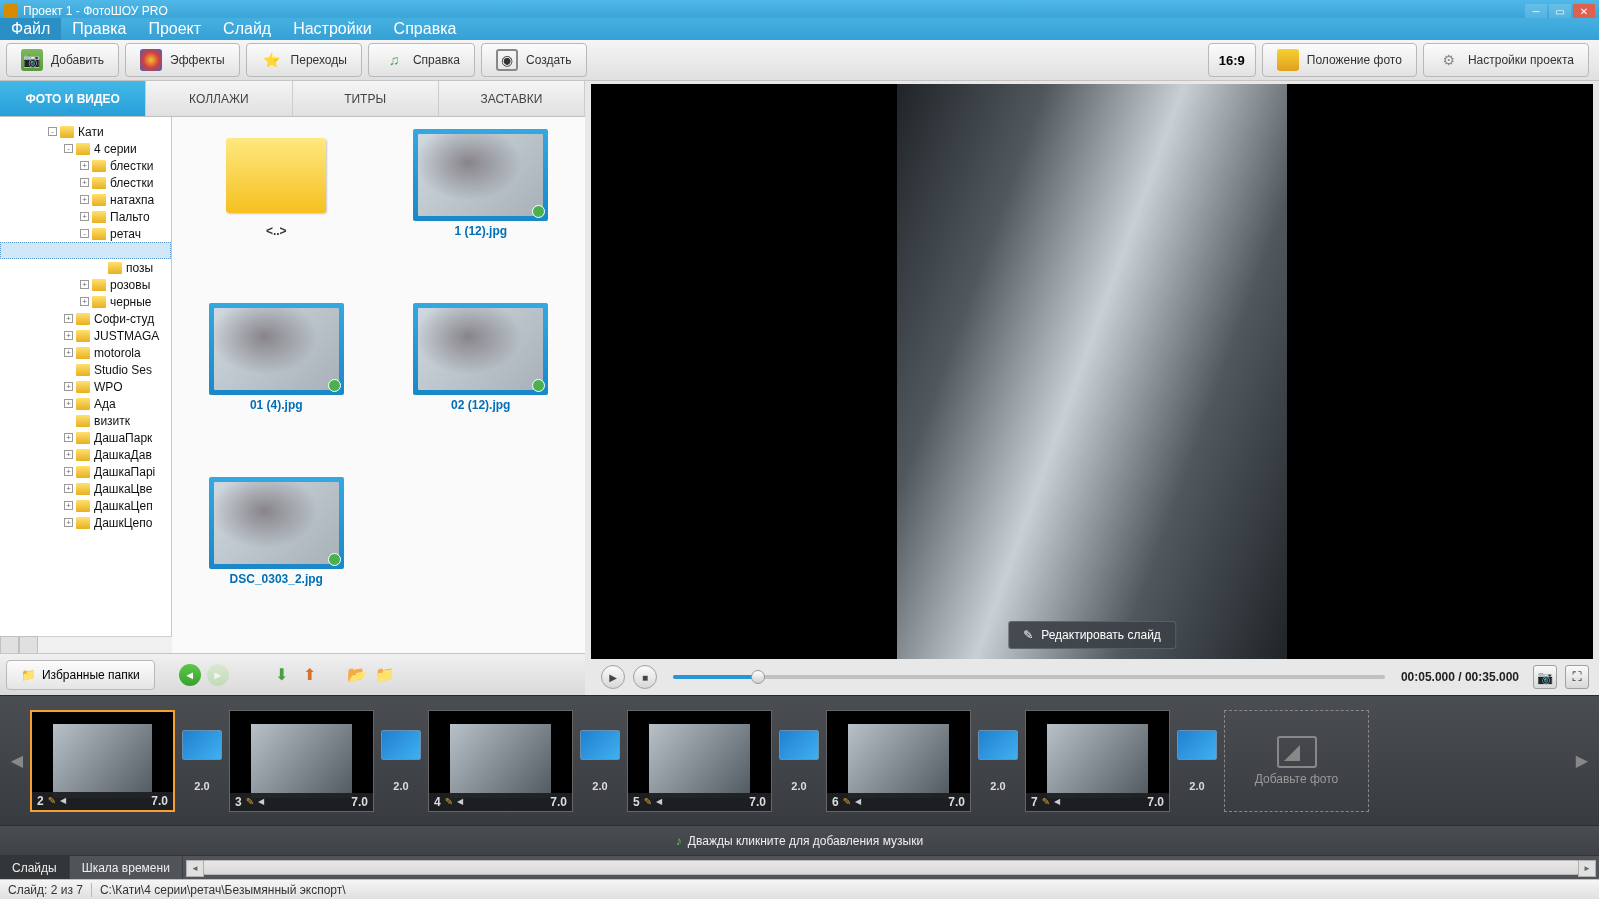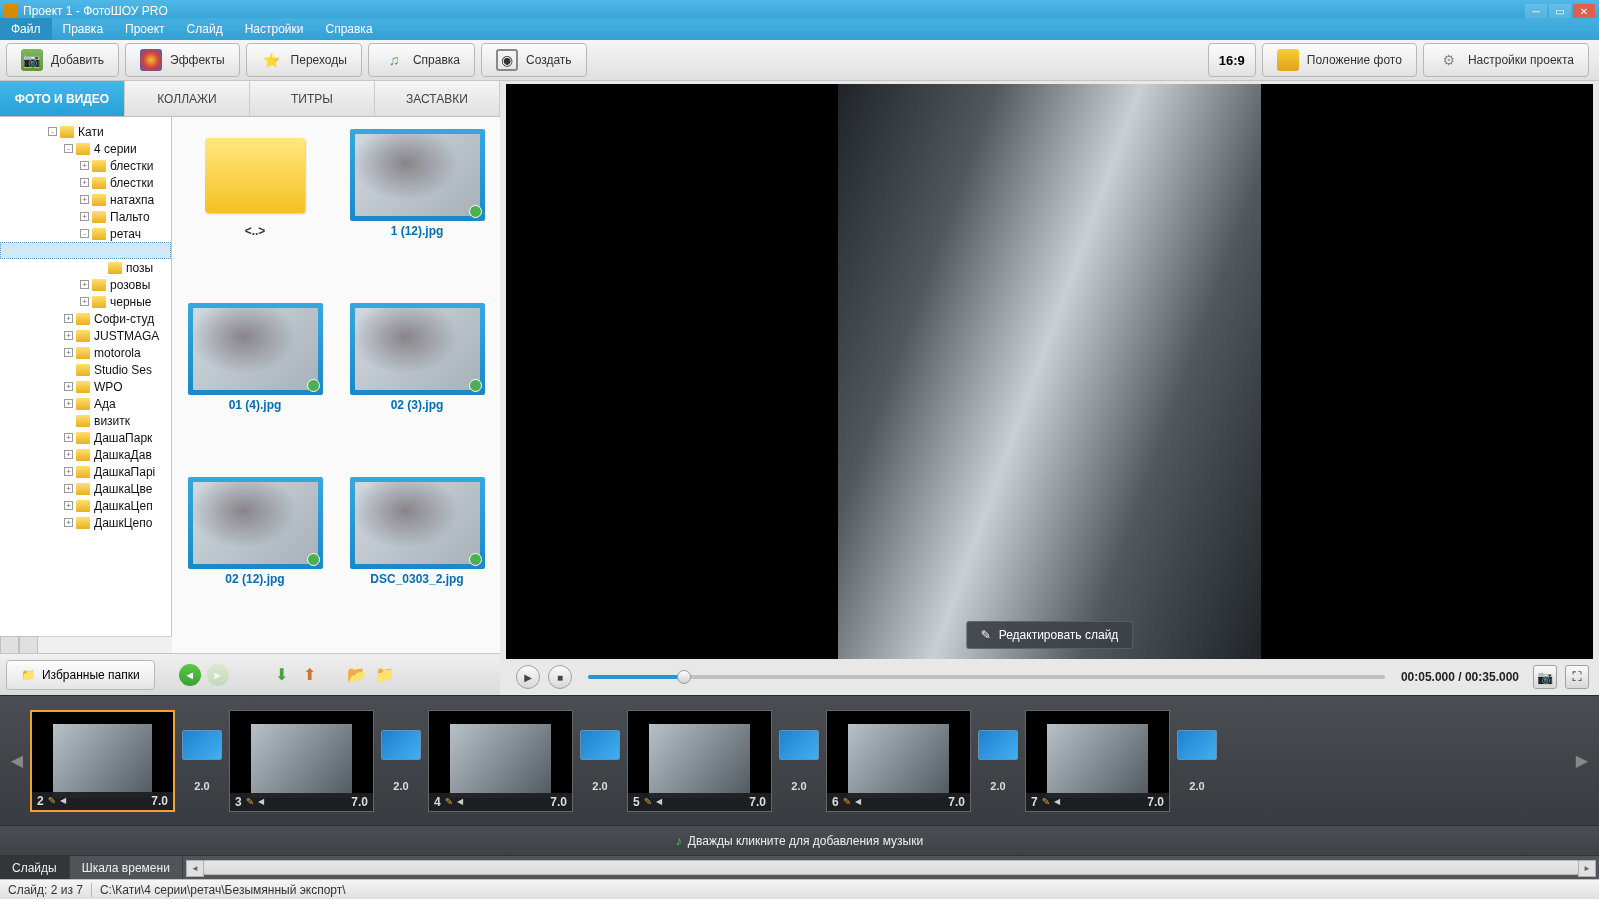--- a/index.html
+++ b/index.html
@@ -8,21 +8,21 @@
 
 .titlebar { height: 18px; background: linear-gradient(#4fb8e8,#3aa5d8); display: flex; align-items: flex-end; padding: 0 4px; color: #fff; }
 .titlebar .icon { width: 14px; height: 14px; background: #d88a00; border-radius: 2px; margin-right: 5px; }
 .titlebar .spacer { flex: 1; }
 .titlebar .winbtns { display: flex; gap: 2px; }
 .titlebar .winbtn { width: 22px; height: 14px; background: rgba(255,255,255,0.15); display:flex; align-items:center; justify-content:center; font-size:10px;}
 .titlebar .winbtn.close { background:#e06050; }
 
 
 .menubar { height: 22px; background: linear-gradient(#45b0e0,#35a0d5); display: flex; align-items: stretch; padding: 0; color:#fff; }
-.menubar .menuitem { padding: 0 11px; display:flex; align-items:center; font-size:12px; cursor:default; }
+.menubar .menuitem { padding: 0 11px; display:flex; align-items:center; font-size:16px; cursor:default; }
 .menubar .menuitem.active { background:#2a8fc5; }
 
 
 .toolbar { height: 41px; background: linear-gradient(#f5f5f5,#e0e0e0); display:flex; align-items:center; padding:4px 6px; gap:6px; border-bottom:1px solid #c5c5c5;}
 .tbbtn { height:34px; padding: 0 14px; display:flex; align-items:center; gap:8px; background:linear-gradient(#fcfcfc,#e2e2e2); border:1px solid #b8b8b8; border-radius:4px; font-size:13px; color:#333;}
 .tbbtn .ic { width:22px; height:22px; border-radius:3px; display:flex; align-items:center; justify-content:center; font-size:14px;}
 .ic-add{background:linear-gradient(#7fb85a,#5a9a3a);color:#fff;}
 .ic-fx{background:radial-gradient(circle,#f5c030,#d04040,#4060c0);}
 .ic-mus{color:#4aa050; font-size:18px;}
 .ic-cr{border:2px solid #888; border-radius:50%;}
@@ -30,21 +30,21 @@
 .tbright{display:flex;gap:6px; padding-right:4px;}
 .tbright .tbbtn{font-size:13px;}
 .ic-pos{background:linear-gradient(#f5d030,#e0a020);}
 .ic-gear{color:#888;font-size:16px;}
 .aspect{height:34px;padding:0 10px;display:flex;align-items:center;background:linear-gradient(#fcfcfc,#e2e2e2);border:1px solid #b8b8b8;border-radius:4px;font-weight:bold;font-size:13px;}
 
 
 .main { flex:1; display:flex; background:#dadada; overflow:hidden;}
 
 
-.leftpanel{width:500px; display:flex; flex-direction:column; background:#e8e8e8;}
+.leftpanel{width:585px; display:flex; flex-direction:column; background:#e8e8e8;}
 .tabstrip{height:35px;display:flex;background:linear-gradient(#f5f5f5,#e0e0e0);}
 .tab{flex:1;display:flex;align-items:center;justify-content:center;font-size:12px;color:#444;border-right:1px solid #ccc; position:relative;}
 .tab.active{background:linear-gradient(#42b8e8,#28a0d8);color:#fff;font-weight:bold;}
 .tab.active::after{content:"";position:absolute;bottom:-7px;left:50%;transform:translateX(-50%);border:7px solid transparent;border-top-color:#28a0d8;}
 
 .browser{flex:1;display:flex;overflow:hidden;border-top:1px solid #c0c0c0;}
 .treewrap{display:flex;flex-direction:column;width:172px;}
 .tree{width:172px;background:#fff;overflow-y:auto;flex:1;border-right:1px solid #c8c8c8; padding:6px 0;}
 .treerow{display:flex;align-items:center;height:17px;padding-left:4px;white-space:nowrap;font-size:12px;color:#111;}
 .treerow .box{width:9px;height:9px;border:1px solid #999;margin-right:3px;display:flex;align-items:center;justify-content:center;font-size:8px;color:#666;line-height:8px;}
@@ -332,27 +332,20 @@
               <div class="timg placeholder-photo"></div>
               <div class="check"></div>
             </div>
             <div class="tlabel">01 (4).jpg</div>
           </div>
           <div class="titem">
             <div class="tbox">
               <div class="timg placeholder-photo"></div>
               <div class="check"></div>
             </div>
-            <div class="tlabel">02 (3).jpg</div>
-          </div>
-          <div class="titem">
-            <div class="tbox">
-              <div class="timg placeholder-photo"></div>
-              <div class="check"></div>
-            </div>
             <div class="tlabel">02 (12).jpg</div>
           </div>
           <div class="titem">
             <div class="tbox">
               <div class="timg placeholder-photo"></div>
               <div class="check"></div>
             </div>
             <div class="tlabel">DSC_0303_2.jpg</div>
           </div>
         </div>
@@ -475,20 +468,24 @@
         <span class="pencil">✎</span>
         <span class="arrowic">◀</span>
         <span class="sp"></span>
         <span class="dur">7.0</span>
       </div>
     </div>
     <div class="transition">
       <div class="transimg"></div>
       <div class="transdur">2.0</div>
     </div>
+    <div class="addslide">
+      <div class="imgic"></div>
+      <span>Добавьте фото</span>
+    </div>
     <div class="tlarrow" style="margin-left: auto;">▶</div>
   </div>
 
 <div class="musictrack">
   <span class="note">♪</span>
   <span>Дважды кликните для добавления музыки</span>
 </div>
 
 <div class="bottomtabs">
   <div class="btab active">Слайды</div>

